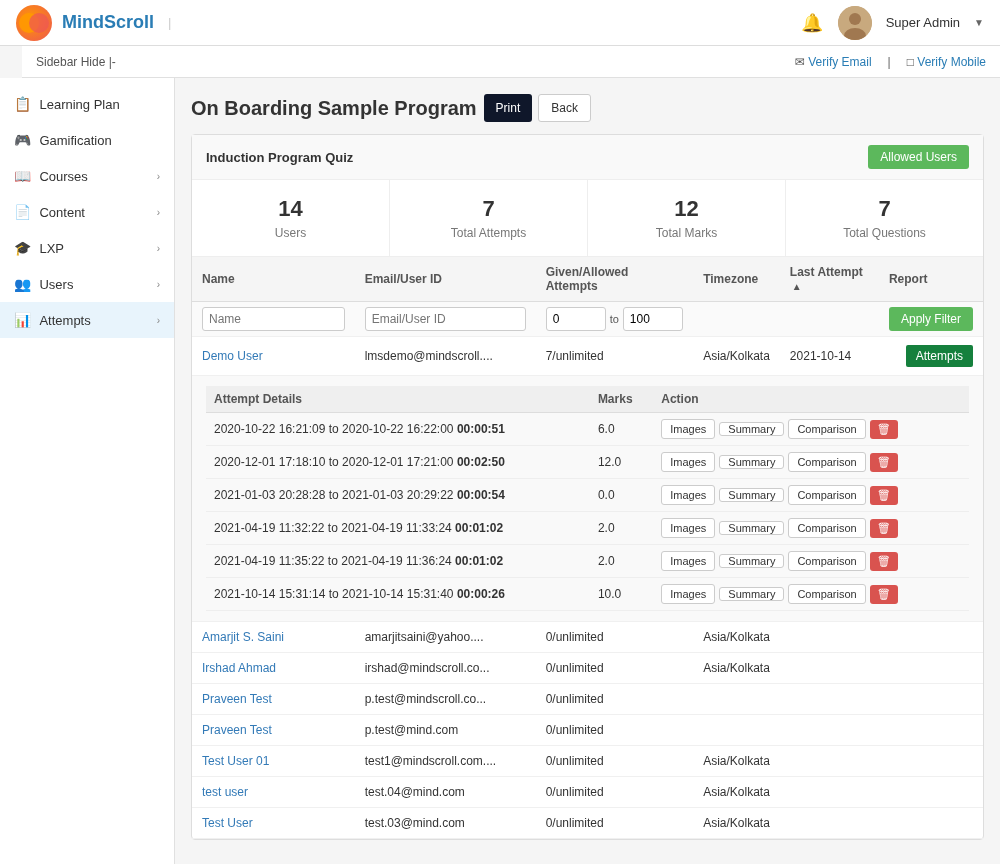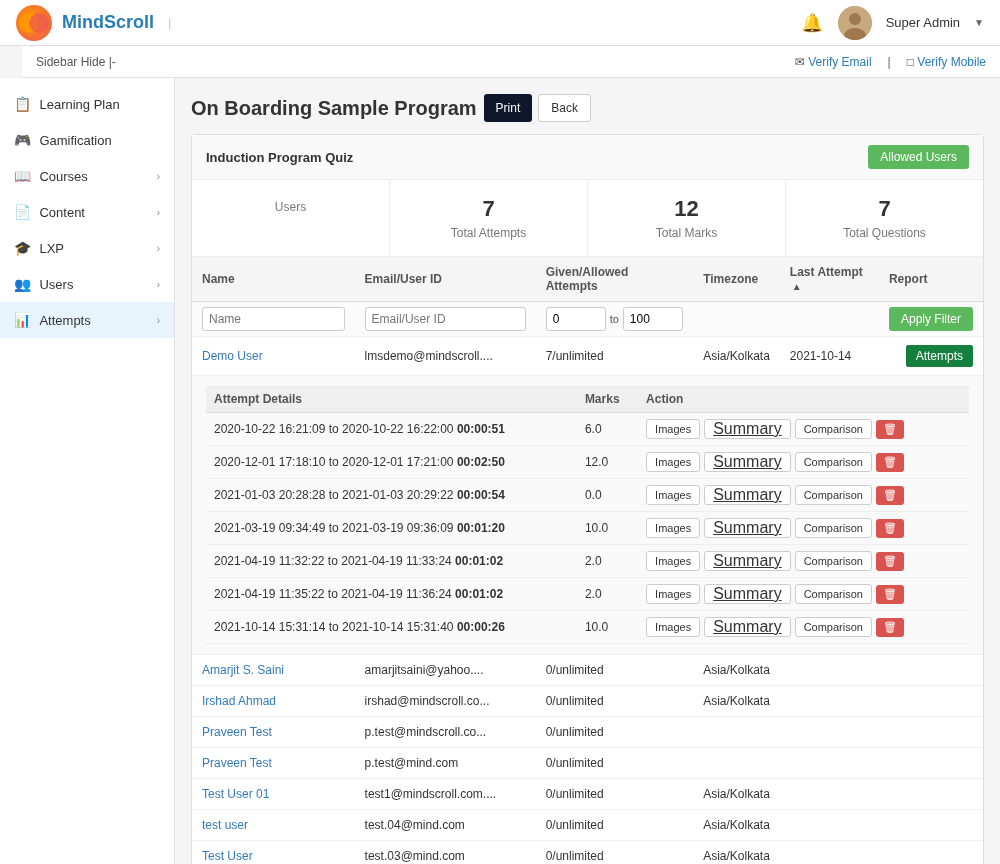--- a/index.html
+++ b/index.html
@@ -209,21 +209,21 @@
       border-bottom: 1px solid #ddd;
     }
     .attempt-inner-table td {
       padding: 6px 8px;
       border-bottom: 1px solid #eee;
       vertical-align: middle;
     }
     .attempt-time-bold { font-weight: bold; }
     .action-btns { display: flex; gap: 4px; align-items: center; }
     .btn-images { background: #fff; color: #333; border: 1px solid #ccc; padding: 3px 8px; border-radius: 3px; font-size: 11px; cursor: pointer; }
-    .btn-summary { background: #fff; color: #333; border: 1px solid #ccc; padding: 0 8px; border-radius: 3px; font-size: 16px; cursor: pointer; text-decoration: underline; }
+    .btn-summary { background: #fff; color: #333; border: 1px solid #ccc; padding: 0 8px; border-radius: 3px; font-size: 11px; cursor: pointer; }
     .btn-comparison { background: #fff; color: #333; border: 1px solid #ccc; padding: 3px 8px; border-radius: 3px; font-size: 11px; cursor: pointer; }
     .btn-delete { background: #d9534f; color: #fff; border: none; padding: 3px 7px; border-radius: 3px; font-size: 11px; cursor: pointer; }
 
     .sort-indicator { font-size: 10px; margin-left: 2px; }
     .th-report { text-align: right; }
   </style>
 </head>
 <body>
 
 <div class="header">
@@ -316,20 +316,21 @@
     </div>
 
     <div class="card">
       <div class="card-header">
         <span class="card-header-title">Induction Program Quiz</span>
         <button class="btn-allowed-users">Allowed Users</button>
       </div>
 
       <div class="stats-row">
         <div class="stat-box">
+          <div class="stat-number">14</div>
           <div class="stat-label">Users</div>
         </div>
         <div class="stat-box">
           <div class="stat-number">7</div>
           <div class="stat-label">Total Attempts</div>
         </div>
         <div class="stat-box">
           <div class="stat-number">12</div>
           <div class="stat-label">Total Marks</div>
         </div>
@@ -428,32 +429,20 @@
                       <td>
                         <div class="action-btns">
                           <button class="btn-images">Images</button>
                           <button class="btn-summary">Summary</button>
                           <button class="btn-comparison">Comparison</button>
                           <button class="btn-delete">🗑</button>
                         </div>
                       </td>
                     </tr>
                     <tr>
-                      <td>2021-03-19 09:34:49 to 2021-03-19 09:36:09 <strong class="attempt-time-bold">00:01:20</strong></td>
-                      <td>10.0</td>
-                      <td>
-                        <div class="action-btns">
-                          <button class="btn-images">Images</button>
-                          <button class="btn-summary">Summary</button>
-                          <button class="btn-comparison">Comparison</button>
-                          <button class="btn-delete">🗑</button>
-                        </div>
-                      </td>
-                    </tr>
-                    <tr>
                       <td>2021-04-19 11:32:22 to 2021-04-19 11:33:24 <strong class="attempt-time-bold">00:01:02</strong></td>
                       <td>2.0</td>
                       <td>
                         <div class="action-btns">
                           <button class="btn-images">Images</button>
                           <button class="btn-summary">Summary</button>
                           <button class="btn-comparison">Comparison</button>
                           <button class="btn-delete">🗑</button>
                         </div>
                       </td>

